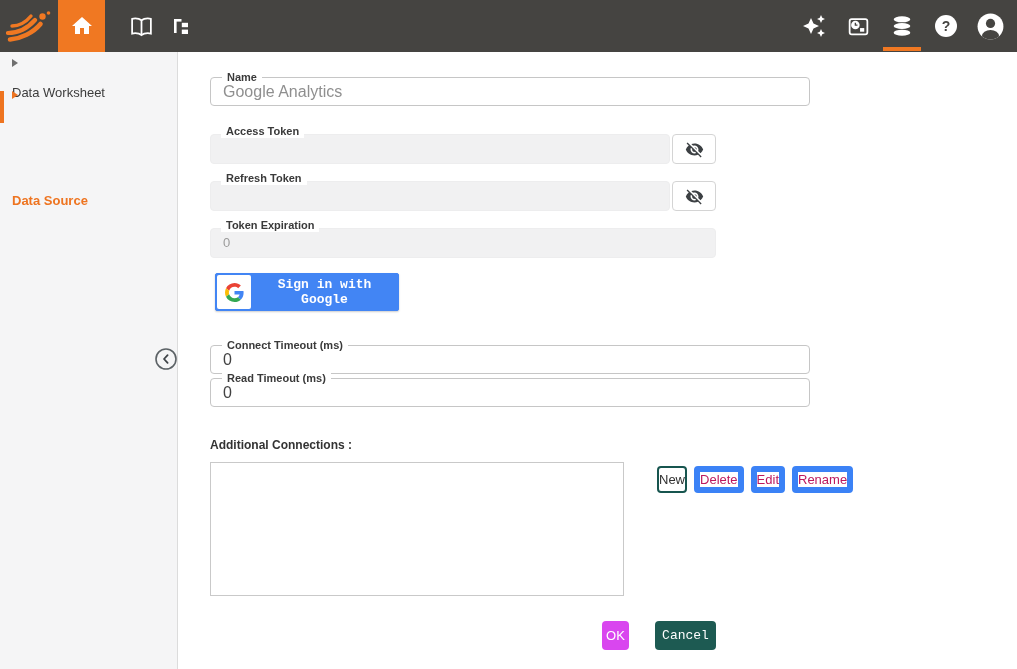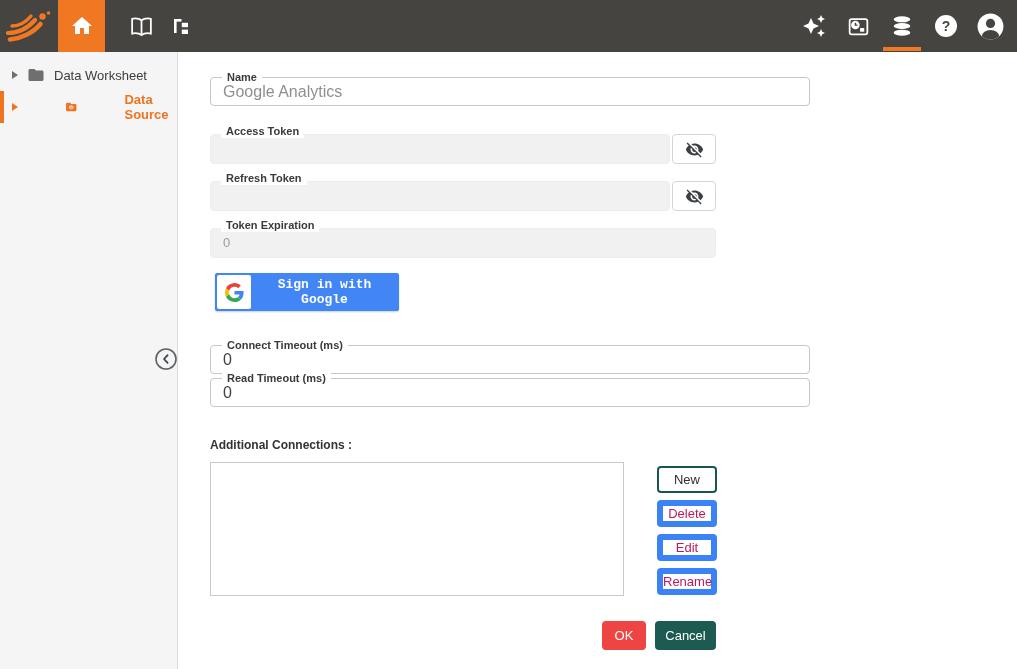--- a/index.html
+++ b/index.html
@@ -12,21 +12,21 @@
   .topbar { position:absolute; top:0; left:0; right:0; height:52px; background:#454441; display:flex; align-items:center; z-index:20; }
   .logo-wrap { width:58px; display:flex; justify-content:center; align-items:center; }
   .home-btn { width:47px; height:52px; background:#f07822; display:flex; align-items:center; justify-content:center; cursor:pointer; }
   .tb-btn { width:40px; height:52px; display:flex; align-items:center; justify-content:center; cursor:pointer; position:relative; }
   .tb-book { margin-left:16px; }
   .tb-right { margin-left:auto; display:flex; align-items:center; padding-right:6px; gap:2px; }
   .tb-right .tb-btn { width:42px; }
   .active-underline { position:absolute; left:2px; right:2px; bottom:1px; height:4px; background:#f07822; }
   
   .sidebar { position:absolute; top:52px; left:0; width:178px; bottom:0; background:#f5f5f6; border-right:1px solid #dcdcdc; padding-top:7px; }
-  .side-item { height:32px; display:flex; align-items:center; gap:9px; padding-left:12px; position:relative; font-size:13px; color:#3c3c3c; cursor:pointer; }
+  .side-item { height:32px; display:flex; gap:9px; padding-left:12px; position:relative; font-size:13px; color:#3c3c3c; cursor:pointer;flex-direction:column; }
   .caret { width:0; height:0; border-left:6px solid #6f6f6f; border-top:4px solid transparent; border-bottom:4px solid transparent; }
   .side-item.active { color:#ee7420; font-weight:bold;gap:47px; }
   .side-item.active .caret { border-left-color:#ee7420; }
   .active-bar { position:absolute; left:0; top:0; bottom:0; width:4px; background:#ee7420; }
   .collapse-btn { position:absolute; left:153px; top:347px; width:26px; height:26px; z-index:30; cursor:pointer; background:transparent; border:none; }
   
   .main { position:absolute; top:52px; left:179px; right:0; bottom:0; background:#fff; }
   .outlined { position:absolute; left:31px; width:600px; height:29px; border:1px solid #c6c6c6; border-radius:4px; background:#fff; }
   .flabel { position:absolute; top:-8px; left:11px; background:#fff; padding:0 5px; font-size:11px; font-weight:bold; color:#3a3a3a; line-height:14px; white-space:nowrap; }
   .fvalue { line-height:27px; padding:0 12px; font-size:16px; color:#424242; }
@@ -34,26 +34,26 @@
   .gray-group { position:absolute; left:31px; width:506px; }
   .glabel { display:inline-block; margin-left:11px; background:#fff; padding:0 5px; font-size:11px; font-weight:bold; color:#3a3a3a; position:relative; z-index:2; line-height:13px; }
   .gray-row { display:flex; gap:2px; margin-top:-5px; }
   .gray-box { flex:1; height:30px; background:#f1f1f2; border:1px solid #ededee; border-radius:4px; font-size:13px; color:#9b9b9b; line-height:28px; padding:0 12px; }
   .eye-btn { width:44px; height:30px; background:#fff; border:1px solid #d4d4d4; border-radius:4px; display:flex; align-items:center; justify-content:center; cursor:pointer; }
   .google-btn { position:absolute; left:36px; top:221px; width:184px; height:38px; background:#4285f4; border:1px solid #4285f4; border-radius:2px; display:flex; align-items:center; cursor:pointer; box-shadow:0 1px 2px rgba(0,0,0,.2);font-family:Liberation Mono, monospace; }
   .g-box { width:34px; height:34px; background:#fff; margin-left:1px; border-radius:2px; display:flex; align-items:center; justify-content:center; }
   .g-label { flex:1; text-align:center; color:#fff; font-size:13px; font-weight:bold; }
   .addl-label { position:absolute; left:31px; top:386px; font-size:12px; font-weight:bold; color:#333; }
   .listbox { position:absolute; left:31px; top:410px; width:414px; height:134px; border:1px solid #c9c9c9; background:#fff; overflow:auto; }
-  .side-btns { position:absolute; left:478px; top:414px; width:60px; display:flex; flex-direction:column; gap:7px; }
+  .side-btns { position:absolute; left:478px; top:414px; width:60px; display:flex; flex-direction:row; gap:7px; }
   .sbtn { height:27px; border-radius:4px; background:#fff; font-size:13px; font-family:"Liberation Sans", sans-serif; cursor:pointer; }
   .sbtn.primary { border:2px solid #17554f; color:#303030; }
   .sbtn.disabled { border:6px solid #3b82f6; color:#be185d; cursor:default; }
-  .btn-ok { position:absolute; left:423px; top:569px; width:44px; height:29px; background:#ef4444; color:#fff; border:none; border-radius:4px; font-size:13px; font-family:"Liberation Sans", sans-serif; cursor:pointer; }
-  .btn-cancel { position:absolute; left:476px; top:569px; width:61px; height:29px; background:#1d5a52; color:#fff; border:none; border-radius:4px; font-size:13px; font-family:Liberation Sans, sans-serif; cursor:pointer; }
+  .btn-ok { position:absolute; left:423px; top:569px; width:27px; height:29px; background:#d946ef; color:#fff; border:none; border-radius:4px; font-size:13px; font-family:"Liberation Sans", sans-serif; cursor:pointer; }
+  .btn-cancel { position:absolute; left:476px; top:569px; width:61px; height:29px; background:#1d5a52; color:#fff; border:none; border-radius:4px; font-size:13px; font-family:Liberation Mono, monospace; cursor:pointer; }
 </style>
 </head>
 <body>
 
 <div class="topbar">
   <div class="logo-wrap">
     <svg width="46" height="38" viewBox="0 0 46 38">
       <g fill="none" stroke="#f07822" stroke-linecap="round">
         <path d="M6 19 C13 19 20 15 25 9" stroke-width="3.4"></path>
         <path d="M2 26 C11 26 21 22 29 13" stroke-width="4.2"></path>

